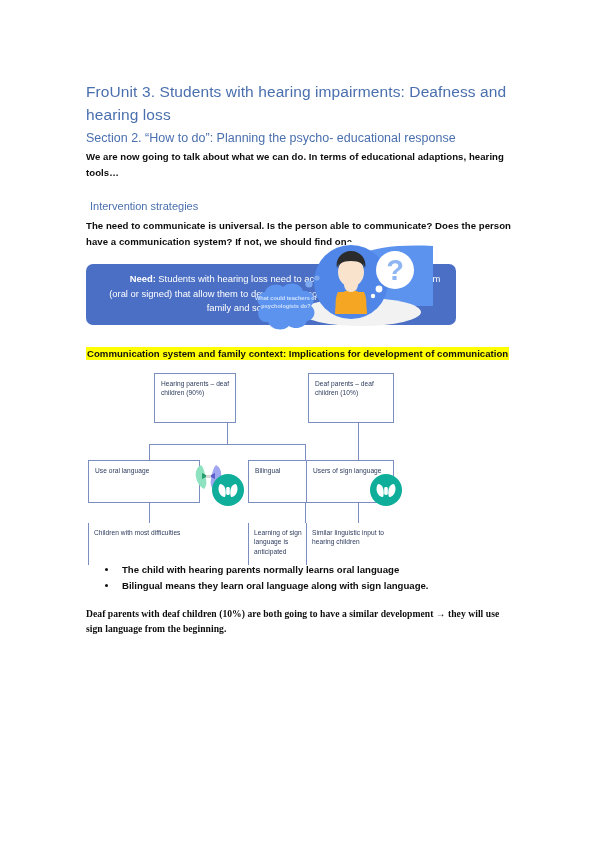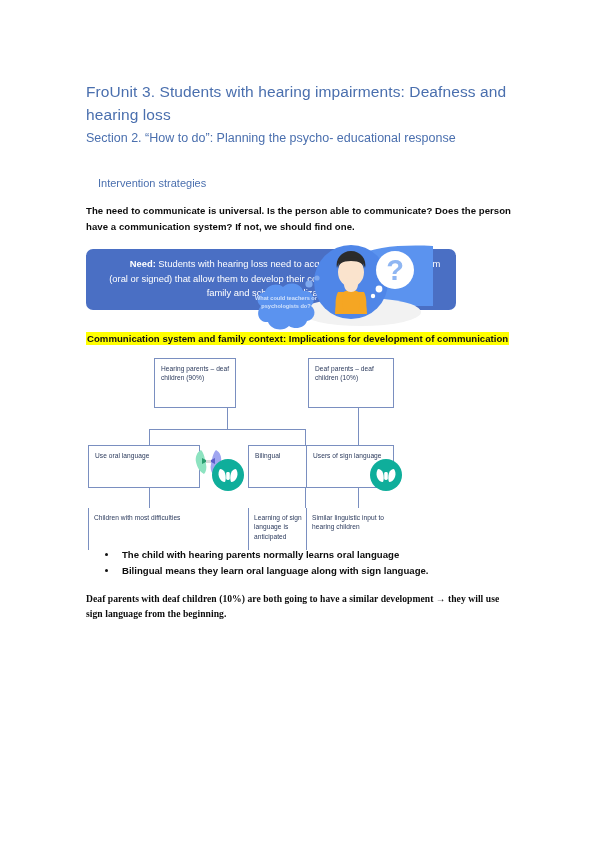--- a/index.html
+++ b/index.html
@@ -43,21 +43,21 @@
     line-height: 17px;
     color: #4a6fae;
     font-weight: 400;
     margin: 4px 0 2px 0;
   }
   .sub-heading {
     font-size: 11px;
     line-height: 16px;
     color: #4a6fae;
     font-weight: 400;
-    margin: 12px;
+    margin: 4px;
   }
   .body-text {
     font-size: 9.6px;
     line-height: 15.5px;
     color: #0d0d0d;
     font-weight: bold;
     margin: 0;
     letter-spacing: 0.05px;
   }
   .spacer-md { height: 14px; }
@@ -164,20 +164,21 @@
 <body>
 
 <div class="page">
 
   <div class="content">
 
     <h1 class="doc-title">FroUnit 3. Students with hearing impairments: Deafness and hearing loss</h1>
 
     <h2 class="section-heading">Section 2. “How to do”: Planning the psycho- educational response</h2>
 
+    <p class="body-text">We are now going to talk about what we can do. In terms of educational adaptions, hearing tools…</p>
 
     <div class="spacer-md"></div>
 
     <h3 class="sub-heading">Intervention strategies</h3>
 
 
     <p class="body-text">The need to communicate is universal. Is the person able to communicate? Does the person have a communication system? If not, we should find one.</p>
 
     <div class="callout">
       <b>Need:</b><span> Students with hearing loss need to acquire a communicative system (oral or signed) that allow them to develop their communicative, cognitive, and family and school socialization.</span>

